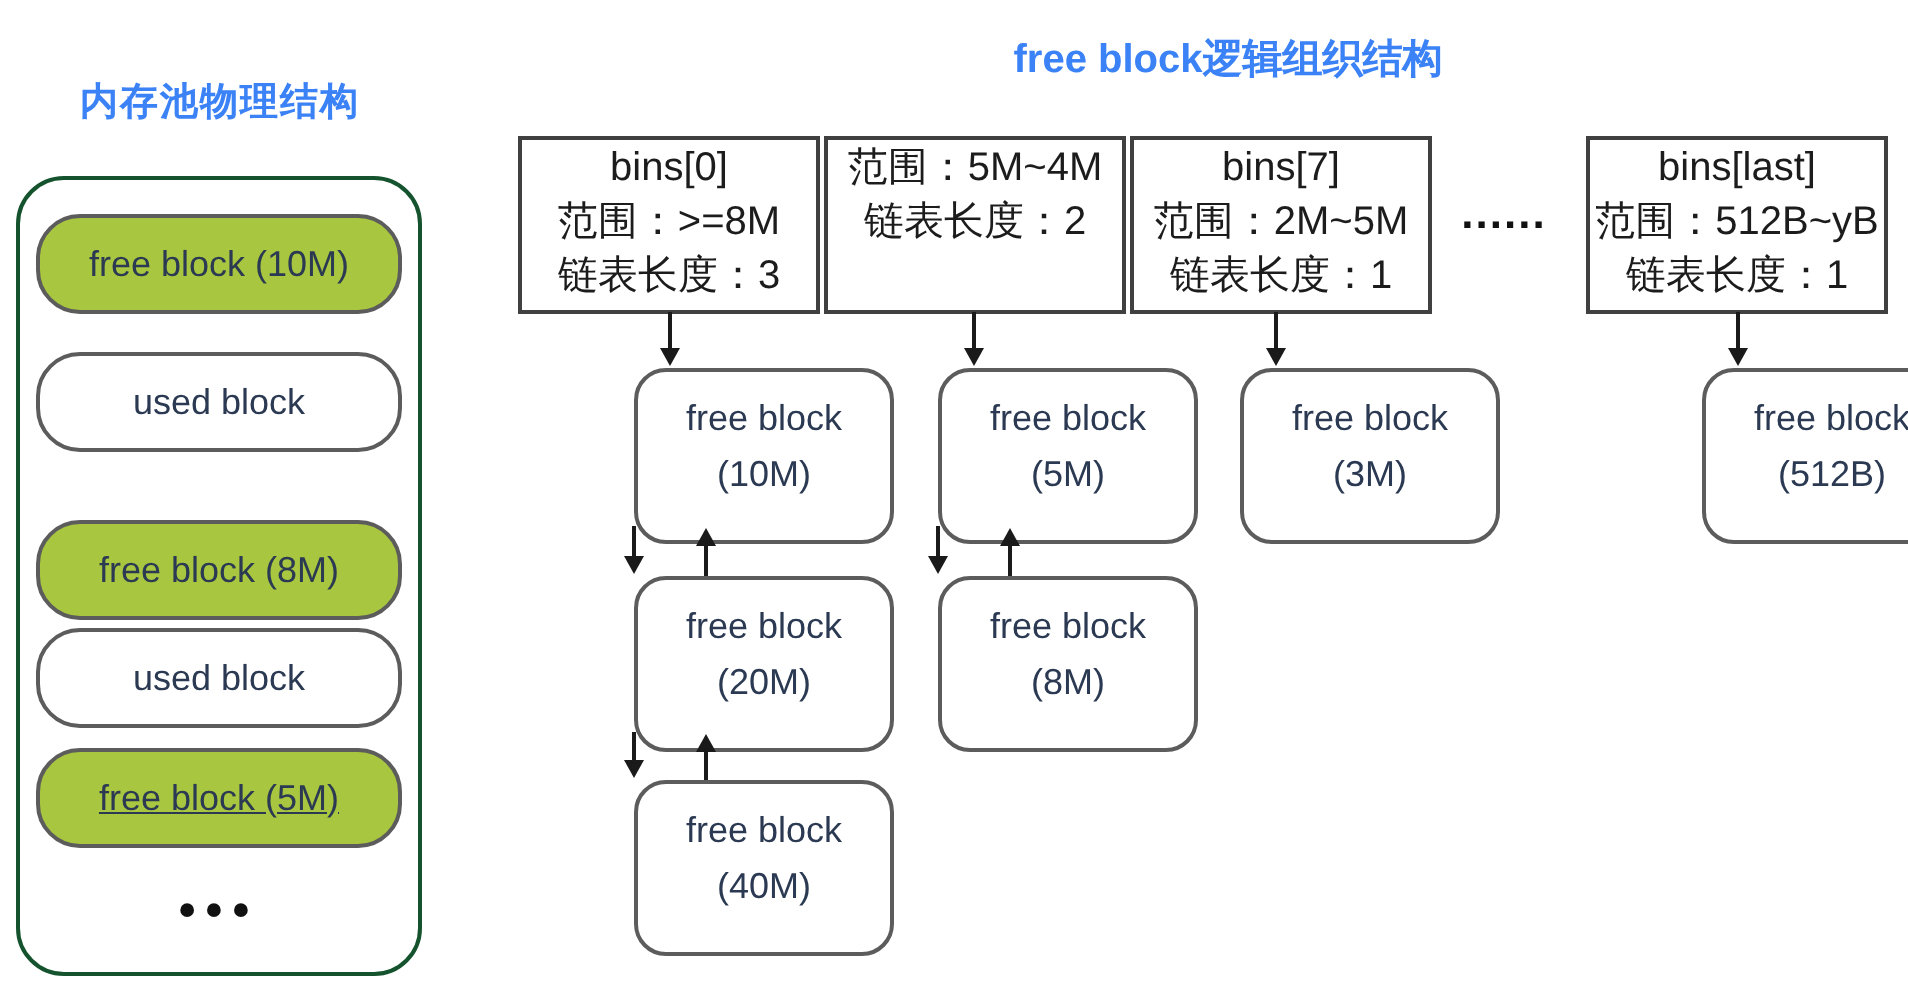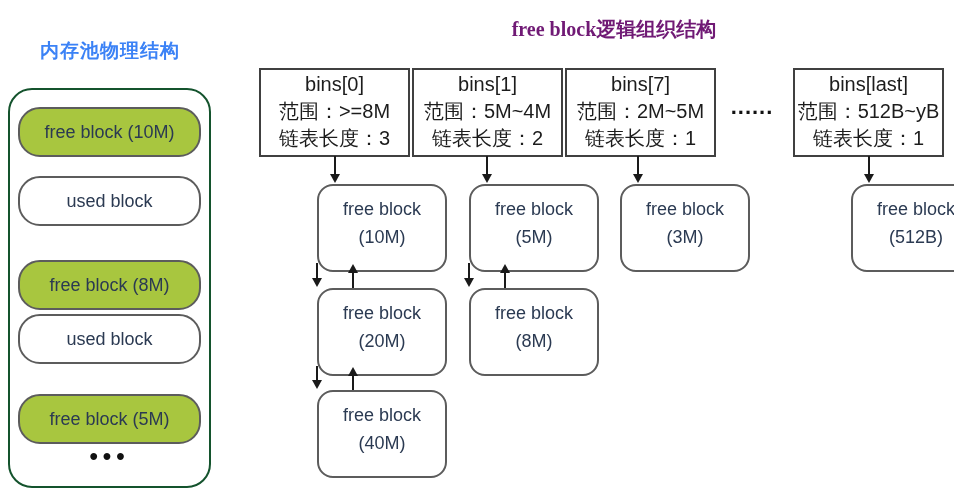--- a/index.html
+++ b/index.html
@@ -7,35 +7,35 @@
     position:relative;width:954px;height:493px;background:#ffffff;overflow:hidden;
     font-family:"Liberation Sans","DejaVu Sans",sans-serif;
   }
   
   .left-title{
     position:absolute;left:8px;top:38px;width:204px;text-align:center;
     font-size:19px;font-weight:bold;color:#3b82f6;letter-spacing:1px;
   }
   .right-title{
     position:absolute;left:460px;top:16px;width:308px;text-align:center;
-    font-size:20px;font-weight:bold;color:#701a75;font-family:Liberation Serif, serif;
+    font-size:20px;font-weight:bold;color:#3b82f6;
   }
   
   .pool{
     position:absolute;left:8px;top:88px;width:199px;height:396px;
     border:2px solid #14532d;border-radius:24px;background:#ffffff;
   }
   .pool-block{
     position:absolute;left:8px;width:179px;height:46px;border-radius:22px;
     border:2px solid #5c5c5c;background:#ffffff;
     display:flex;align-items:center;justify-content:center;
     font-size:18px;color:#2b3a52;
   }
   .pool-block[data-type="free"]{background:#a8c63f;}
-  .pb0{top:17px;} .pb1{top:86px;} .pb2{top:170px;text-align:right;} .pb3{top:224px;} .pb4{top:304px;}
+  .pb0{top:17px;} .pb1{top:86px;} .pb2{top:170px;text-align:right;} .pb3{top:224px;} .pb4{top:284px;text-decoration:underline;}
   .pool-dots{
     position:absolute;left:0;top:352px;width:100%;text-align:center;
     font-size:24px;font-weight:bold;color:#111;letter-spacing:5px;
   }
   
   .bin{
     position:absolute;top:68px;width:147px;height:84px;
     border:2px solid #404040;background:#ffffff;text-align:center;
     padding-top:1px;font-size:20px;color:#1c1c1c;line-height:27px;
   }
@@ -83,21 +83,20 @@
     </div>
     <div class="pool-dots">•••</div>
   </div>
 
   <div class="bin" style="left:259px">
     <div class="bin-name">bins[0]</div>
     <div>范围：&gt;=8M</div>
     <div>链表长度：3</div>
   </div>
   <div class="bin" style="left:412px">
-    <div class="bin-name">bins[1]</div>
     <div>范围：5M~4M</div>
     <div>链表长度：2</div>
   </div>
   <div class="bin" style="left:565px">
     <div class="bin-name">bins[7]</div>
     <div>范围：2M~5M</div>
     <div>链表长度：1</div>
   </div>
   <div class="bins-dots">......</div>
   <div class="bin" style="left:793px">

